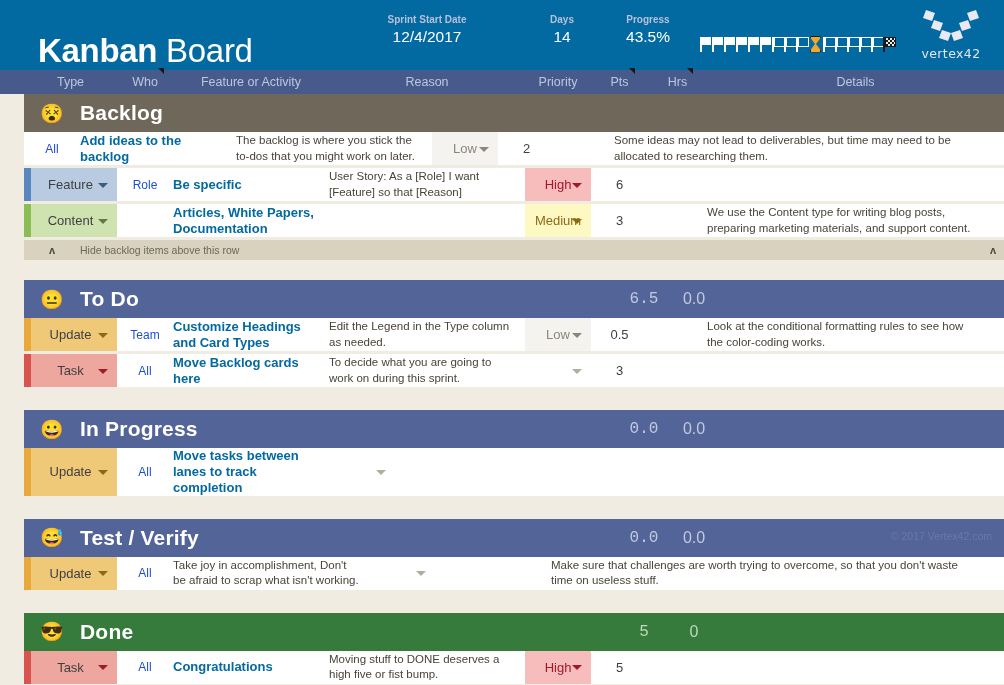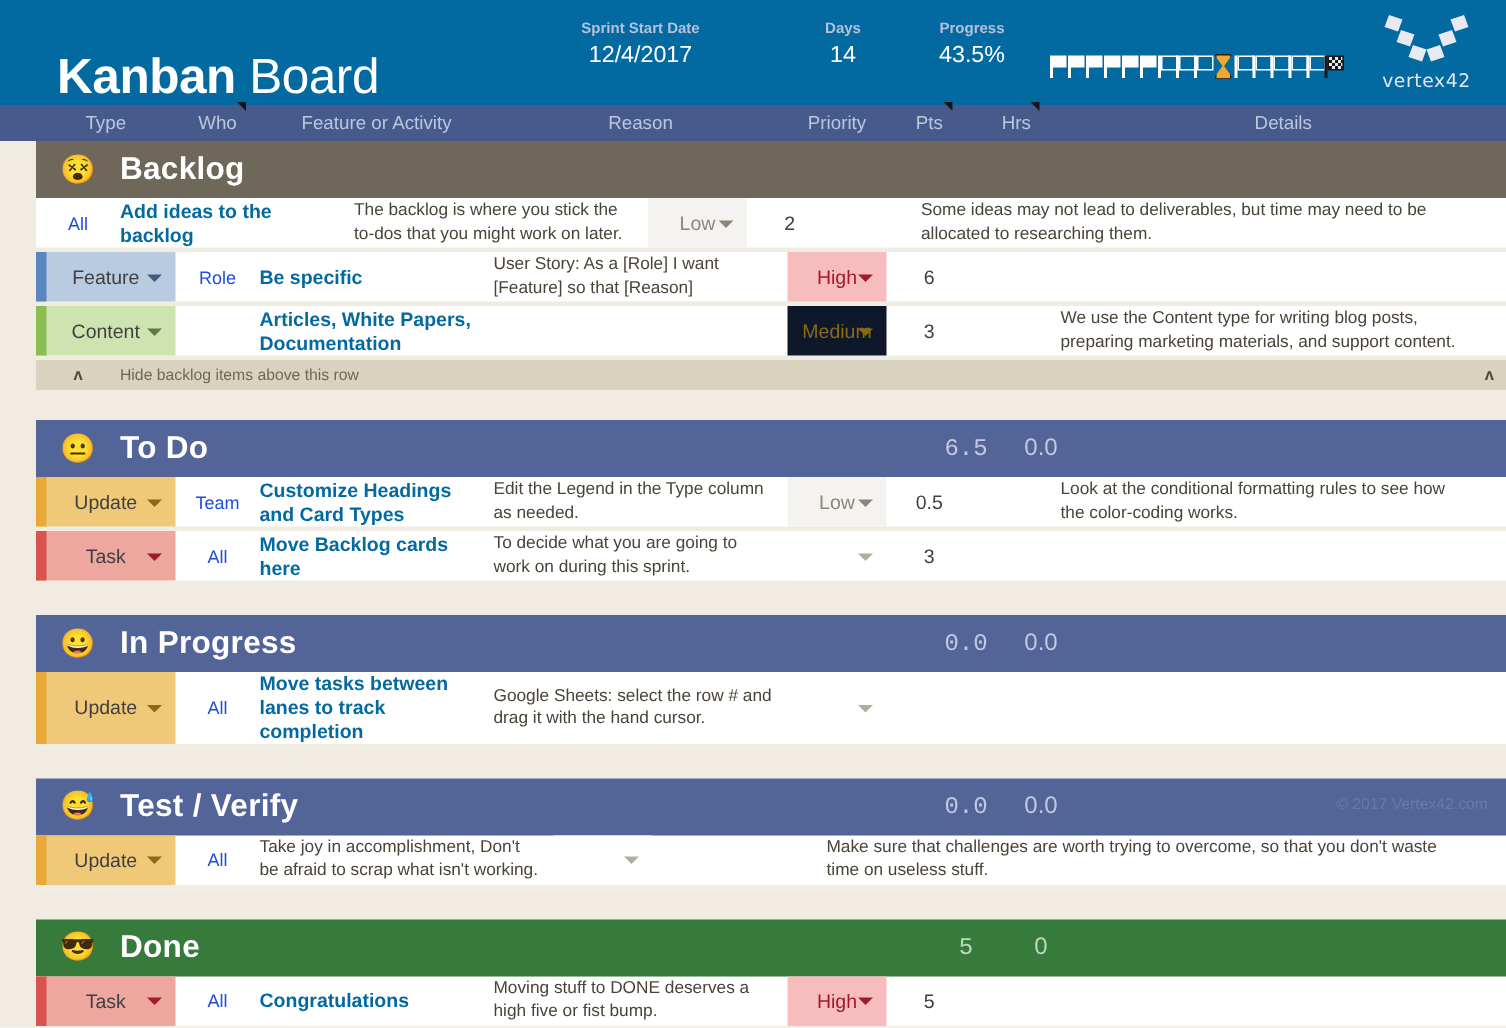--- a/index.html
+++ b/index.html
@@ -240,21 +240,21 @@
         </div>
         <div class="row">
           <div class="c-type" style="background: rgb(207, 227, 176);">
             <span class="accent" style="background: rgb(140, 189, 84);"></span>
             <span>Content</span>
             <span class="caret" style="border-top: 5px solid rgb(95, 122, 67);"></span>
           </div>
           <div class="c-who"></div>
           <div class="c-feat">Articles, White Papers, Documentation</div>
           <div class="c-reason"></div>
-          <div class="c-pri" style="background: #0f172a; color: rgb(138, 106, 23);">
+          <div class="c-pri" style="background: #fef9c3; color: rgb(138, 106, 23);">
             <span>Medium</span>
             <span class="caret" style="border-top: 5px solid rgb(138, 106, 23);"></span>
           </div>
           <div class="c-pts">3</div>
           <div class="c-hrs"></div>
           <div class="c-det">We use the Content type for writing blog posts, preparing marketing materials, and support content.</div>
         </div>
       </div>
       <div class="hide-row">
         <div class="chev-l">ʌ</div>
@@ -313,21 +313,20 @@
           <div class="lane-total hrs">0.0</div>
         </div>
         <div class="row">
           <div class="c-type" style="background: rgb(240, 201, 120);">
             <span class="accent" style="background: rgb(232, 169, 58);"></span>
             <span>Update</span>
             <span class="caret" style="border-top: 5px solid rgb(138, 106, 23);"></span>
           </div>
           <div class="c-who">All</div>
           <div class="c-feat">Move tasks between lanes to track completion</div>
-          <div class="c-reason">Google Sheets: select the row # and drag it with the hand cursor.</div>
           <div class="c-pri" style="background: rgb(255, 255, 255); color: rgb(140, 134, 122);">
             <span></span>
             <span class="caret" style="border-top: 5px solid rgb(179, 173, 160);"></span>
           </div>
           <div class="c-pts"></div>
           <div class="c-hrs"></div>
           <div class="c-det"></div>
         </div>
       </div>
       <div class="lane-gap"></div>

